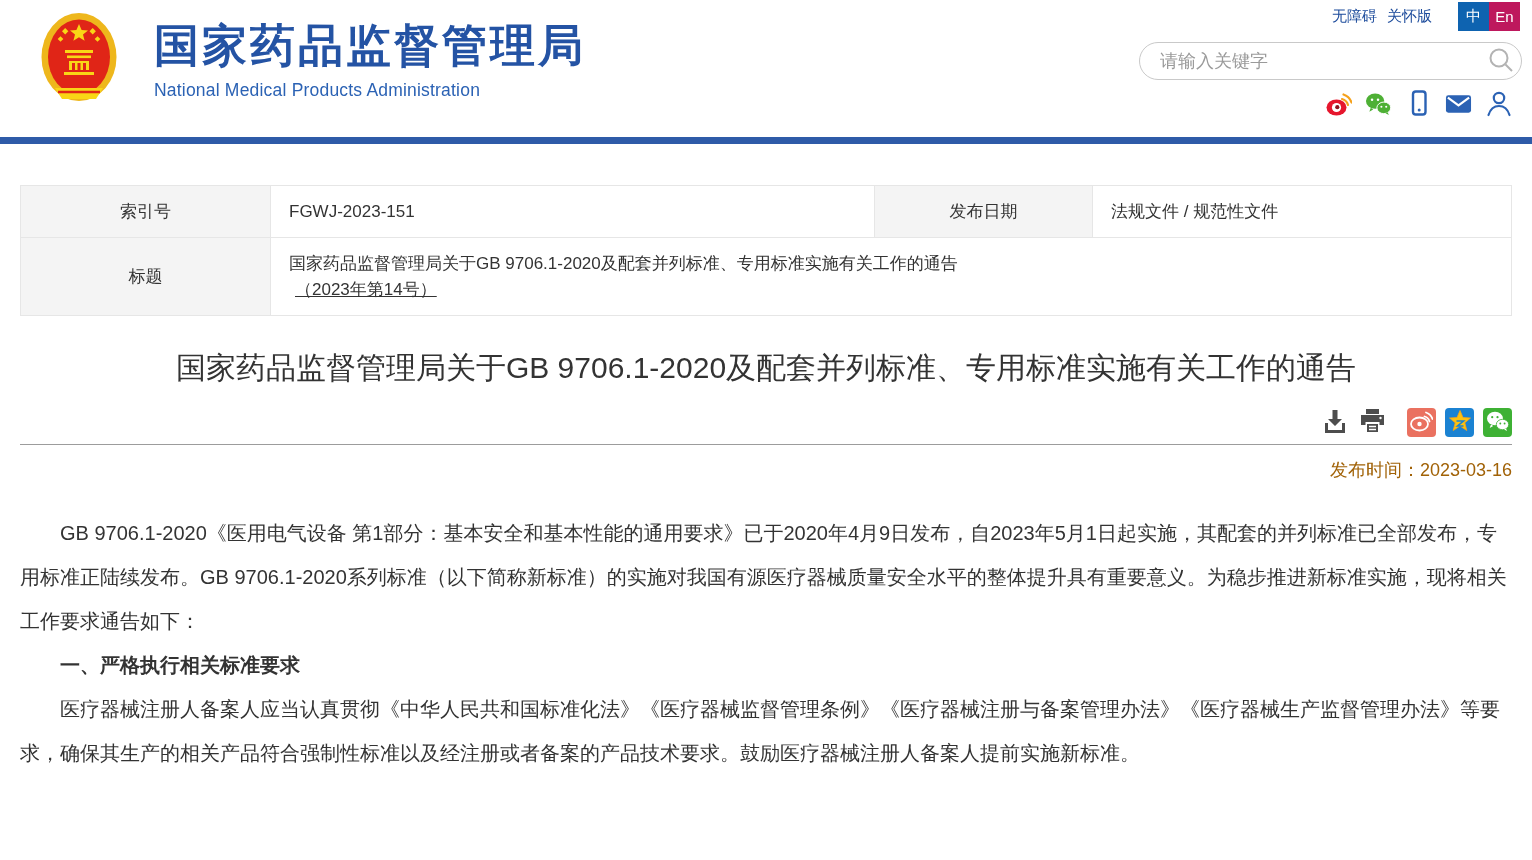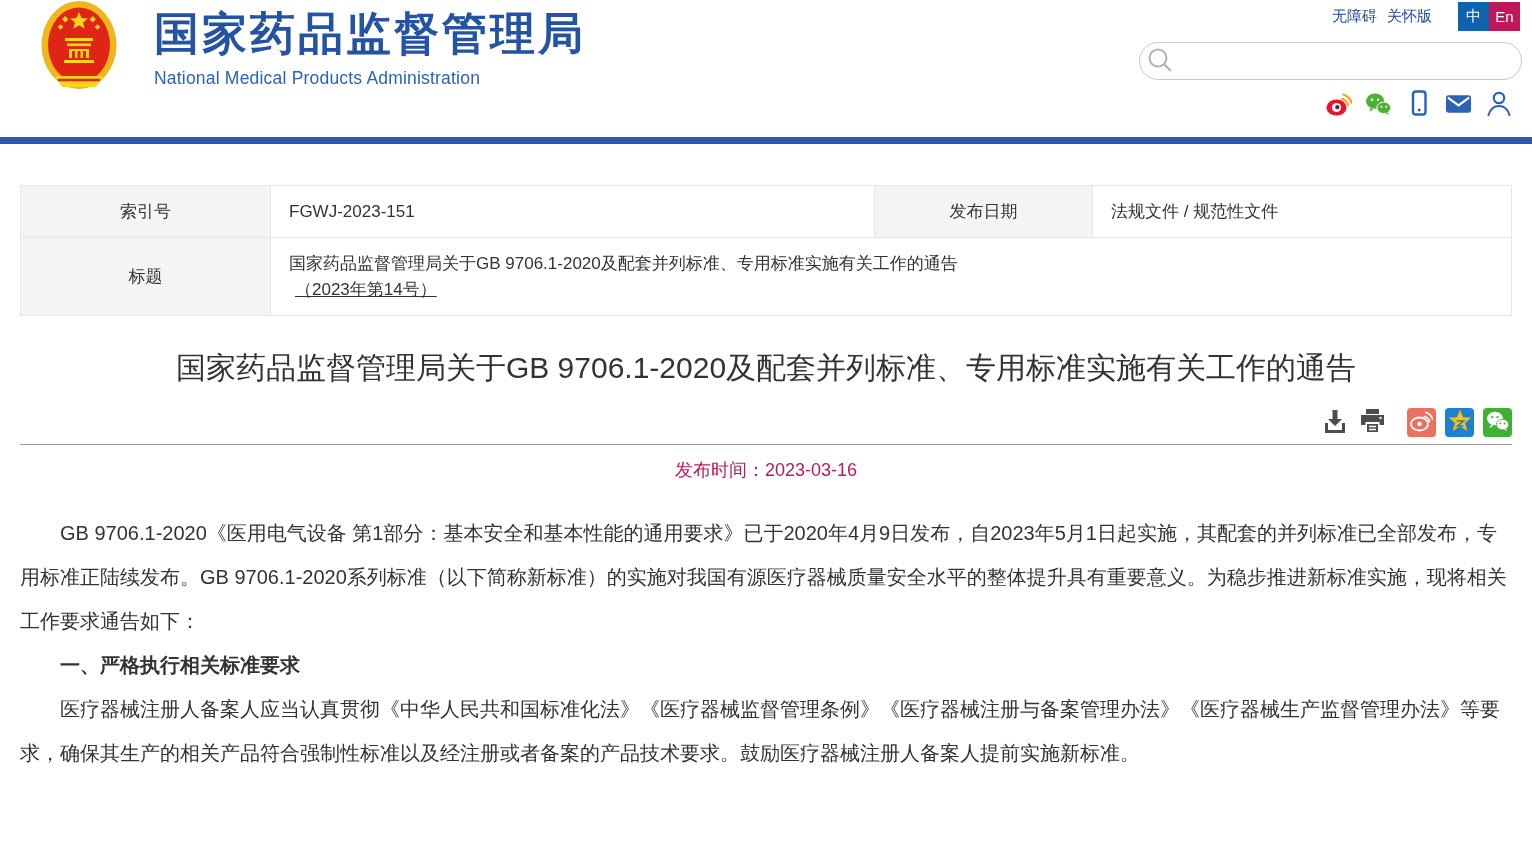--- a/index.html
+++ b/index.html
@@ -4,21 +4,21 @@
 <style>
   * { box-sizing: border-box; margin: 0; padding: 0; }
   html, body {
     width: 1532px; height: 860px; overflow: hidden;
     background: #ffffff;
     font-family: "Liberation Sans", "DejaVu Sans", sans-serif;
     color: #333;
   }
   
   .header { position: relative; height: 137px; background: #fff; }
-  .logo-group { position: absolute; left: 40px; top: 0; display: flex; align-items: flex-start; }
+  .logo-group { position: absolute; left: 40px; top: 12px; display: flex; align-items: flex-start; }
   .emblem { width: 78px; height: 94px; }
   .site-title { margin-left: 36px; padding-top: 6px; }
   .site-title .cn {
     font-size: 45px; font-weight: bold; color: #2453a4; letter-spacing: 3px; line-height: 56px;
   }
   .site-title .en { font-size: 17.5px; color: #2b62b4; margin-top: 6px; letter-spacing: 0.2px; }
   .top-right { position: absolute; top: 2px; right: 12px; display: flex; align-items: center; }
   .top-links { display: flex; gap: 10px; margin-right: 26px; }
   .top-links a { font-size: 15px; color: #1b4a9b; text-decoration: none; cursor: pointer; }
   .lang-switch { display: flex; }
@@ -53,21 +53,21 @@
     line-height: 46px; font-weight: 400; }
   .toolbar { margin-top: 17px; display: flex; justify-content: flex-end; align-items: center; gap: 9px; }
   .tool-icon { width: 28px; height: 28px; border: none; background: transparent; cursor: pointer;
     display: flex; align-items: center; justify-content: center; padding: 0; }
   .share-btn { width: 29px; height: 29px; border-radius: 4px; border: none; cursor: pointer;
     display: flex; align-items: center; justify-content: center; padding: 0; }
   .share-weibo { background: #ea7160; margin-left: 12px; }
   .share-qzone { background: #1b82d2; }
   .share-wechat { background: #3eb134; }
   .divider { border-top: 1px solid #9c9c9c; margin-top: 7px; }
-  .publish-time { text-align: center; font-size: 18px; color: #be185d; margin-top: 13px; }
+  .publish-time { text-align: right; font-size: 18px; color: #a16207; margin-top: 13px; }
   .article-body { margin-top: 29px; font-size: 20px; line-height: 44px; color: #333; }
   .article-body p { text-indent: 2em; }
   .article-body h3 { text-indent: 2em; font-size: 20px; font-weight: bold; }
 </style>
 </head>
 <body>
 
 <div class="header">
   <div class="logo-group">
     <span>
@@ -101,20 +101,21 @@
       <a>无障碍</a>
       <a>关怀版</a>
     </div>
     <div class="lang-switch">
       <div class="lang-btn lang-zh">中</div>
       <div class="lang-btn lang-en">En</div>
     </div>
   </div>
 
   <div class="search-box">
+    <input type="text" placeholder="请输入关键字" style="">
     <button class="search-btn">
       <span>
         <svg width="28" height="28" viewBox="0 0 28 28">
           <circle cx="12" cy="12" r="8.5" fill="none" stroke="#b3b3b3" stroke-width="2"></circle>
           <path d="M18.5 18.5 L25 25" stroke="#b3b3b3" stroke-width="2"></path>
         </svg>
       </span>
     </button>
   </div>
 

